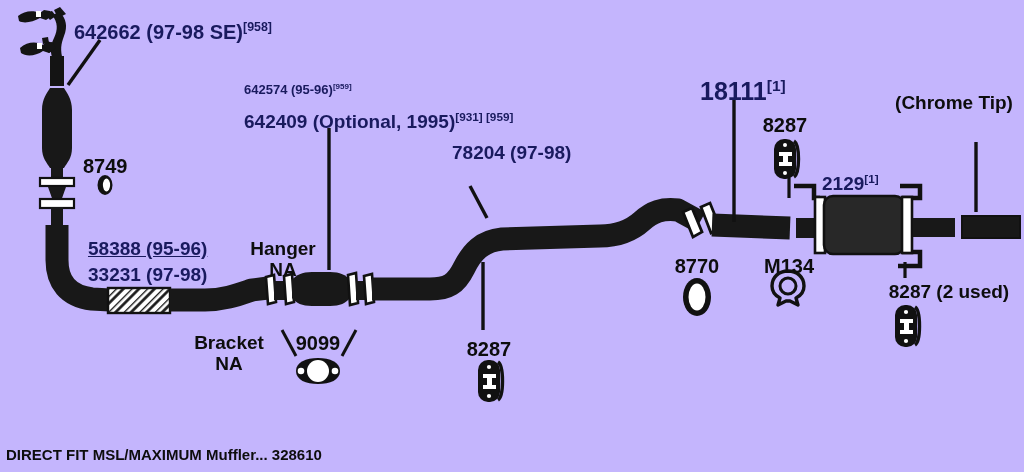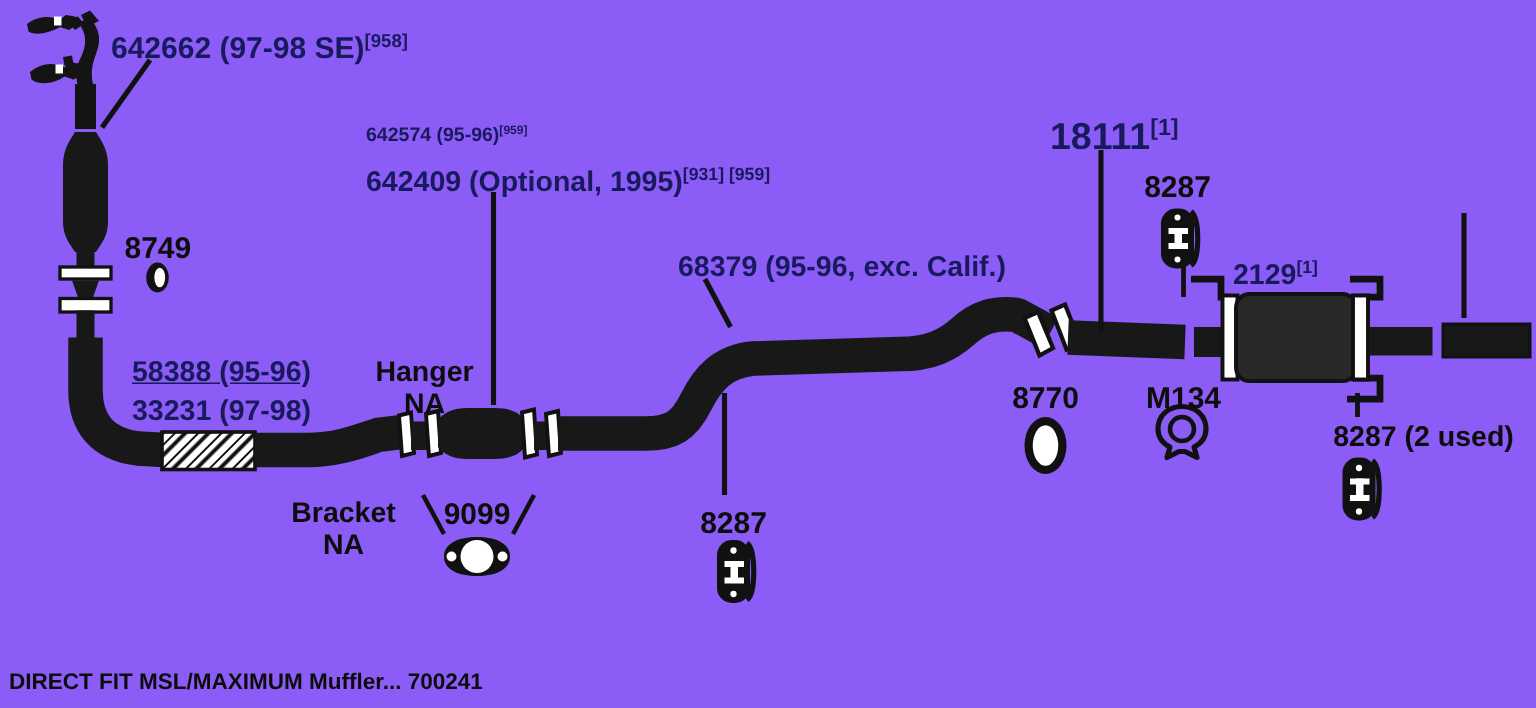--- a/index.html
+++ b/index.html
@@ -4,21 +4,21 @@
 <style>
   html, body {
     margin: 0;
     padding: 0;
     background: #ffffff;
   }
   #page {
     position: relative;
     width: 1024px;
     height: 472px;
-    background: #8b5cf6;
+    background: #c4b5fd;
     font-family: "Liberation Sans", sans-serif;
     overflow: hidden;
   }
   #diagram-svg {
     position: absolute;
     left: 0;
     top: 0;
     width: 1024px;
     height: 472px;
   }
@@ -257,39 +257,40 @@
     <div>NA</div>
   </div>
 
   <div class="lbl black ctr" style="left:229px; top:332px; font-size:19px;">
     <div>Bracket</div>
     <div>NA</div>
   </div>
 
   <div class="lbl black ctr" style="left:318px; top:332px; font-size:20px;">9099</div>
 
-
-  <div class="lbl blue" style="left:452px; top:168px; font-size:19px;">68379 (95-96, exc. Calif.)</div>
+  <div class="lbl blue" style="left:452px; top:142px; font-size:19px;">78204 (97-98)</div>
+
 
   <div class="lbl black ctr" style="left:489px; top:338px; font-size:20px;">8287</div>
 
   <div class="lbl blue" style="left:700px; top:77px; font-size:25px;">
     <span>18111</span><span class="sup">[1]</span>
   </div>
 
   <div class="lbl black ctr" style="left:697px; top:255px; font-size:20px;text-align:right;">8770</div>
 
   <div class="lbl black ctr" style="left:789px; top:255px; font-size:20px;">M134</div>
 
   <div class="lbl black ctr" style="left:785px; top:114px; font-size:20px;">8287</div>
 
   <div class="lbl blue" style="left:822px; top:172px; font-size:19px;">
     <span>2129</span><span class="sup">[1]</span>
   </div>
 
   <div class="lbl black ctr" style="left:954px; top:92px; font-size:19px;">
+    <div>(Chrome Tip)</div>
   </div>
 
   <div class="lbl black ctr" style="left:949px; top:281px; font-size:19px;">8287 (2 used)</div>
 
-  <div class="footer-note">DIRECT FIT MSL/MAXIMUM Muffler... 700241</div>
+  <div class="footer-note">DIRECT FIT MSL/MAXIMUM Muffler... 328610</div>
 
 </div>
 
 </body></html>

